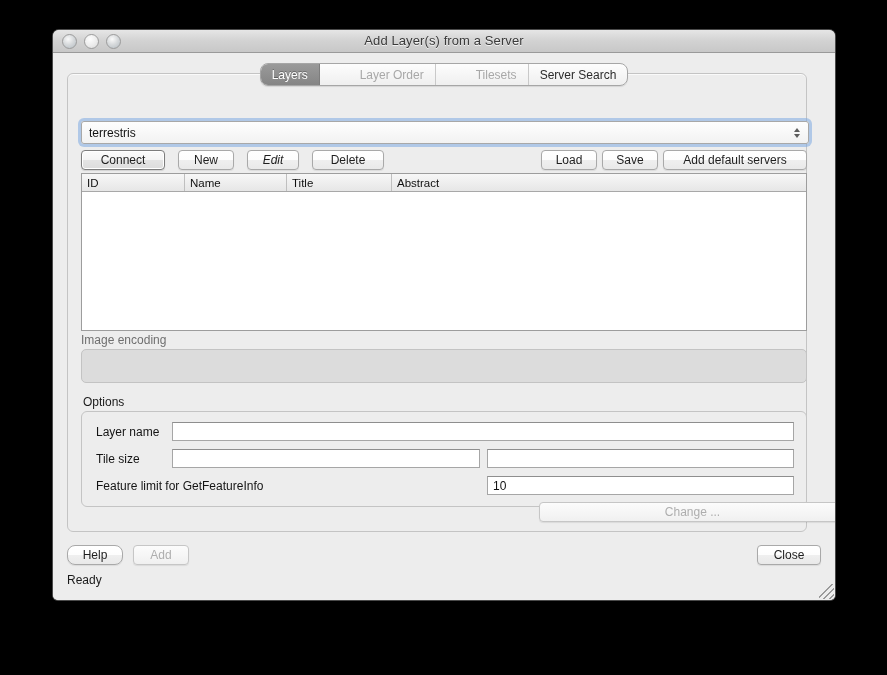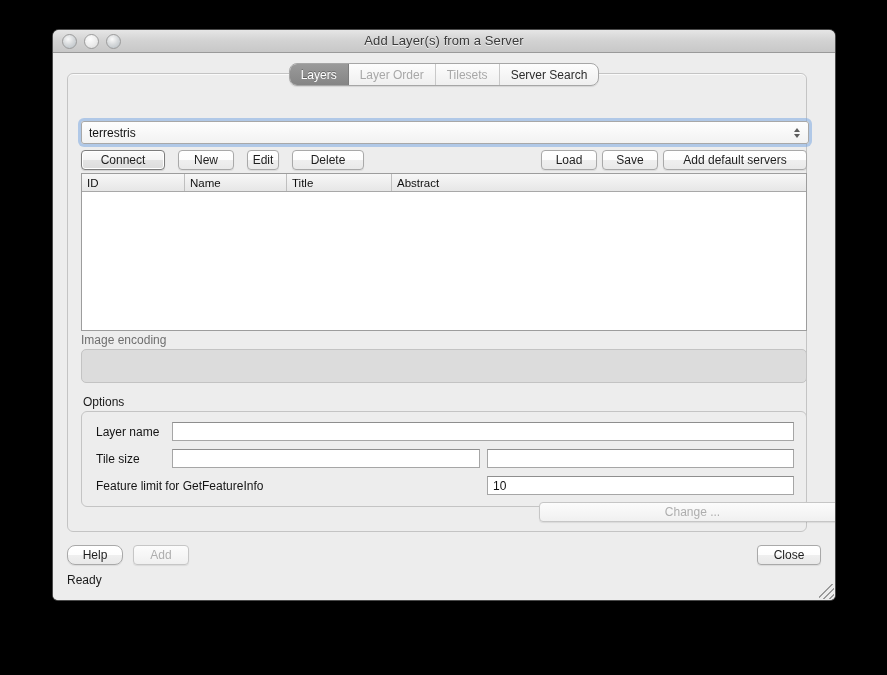--- a/index.html
+++ b/index.html
@@ -91,21 +91,21 @@
     background: transparent;
     white-space: nowrap;
   }
   .tab:last-child { border-right: none; }
   .tab.selected {
     background: linear-gradient(to bottom, #9a9a9a, #858585);
     color: #ffffff;
     text-shadow: 0 -1px 0 rgba(0,0,0,.3);
     border-right: 1px solid #7d7d7d;
   }
-  .tab.disabled { color: #a8a8a8; }
+  .tab.disabled { color: #a8a8a8; margin-left: 29px; }
 
   
   .groupframe {
     position: absolute;
     left: 14px; top: 20px;
     width: 738px; height: 457px;
     border: 1px solid #c4c4c4;
     border-radius: 6px;
     background: #ededed;
     box-shadow: inset 0 1px 0 #fafafa;
@@ -177,21 +177,21 @@
     position: absolute;
     top: 97px;
     display: flex;
     align-items: center;
   }
   .btnrow.left  { left: 28px; gap: 13px; justify-content: space-between; }
   .btnrow.right { right: 28px; gap: 5px; }
 
   .w-connect { width: 84px; }
   .w-new     { width: 56px; }
-  .w-edit    { width: 32px; }
+  .w-edit    { width: 52px; font-style: italic; }
   .w-delete  { width: 72px; }
   .w-load    { width: 56px; }
   .w-save    { width: 56px; }
   .w-addsrv  { width: 144px; }
 
   
   .table {
     position: absolute;
     left: 28px; top: 120px;
     width: 726px; height: 158px;

